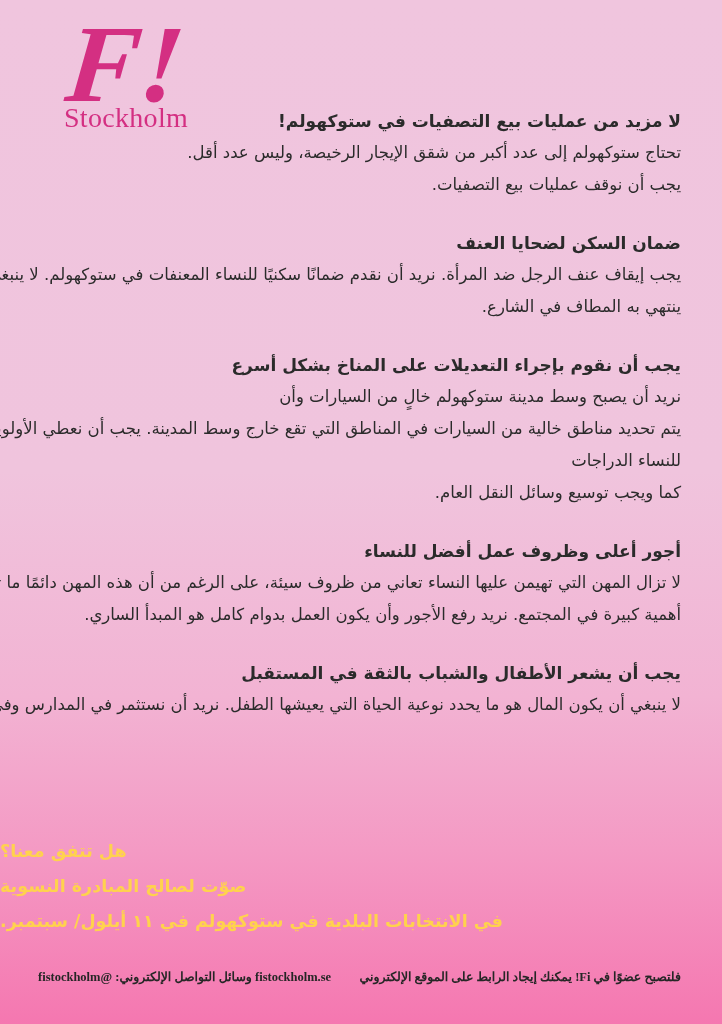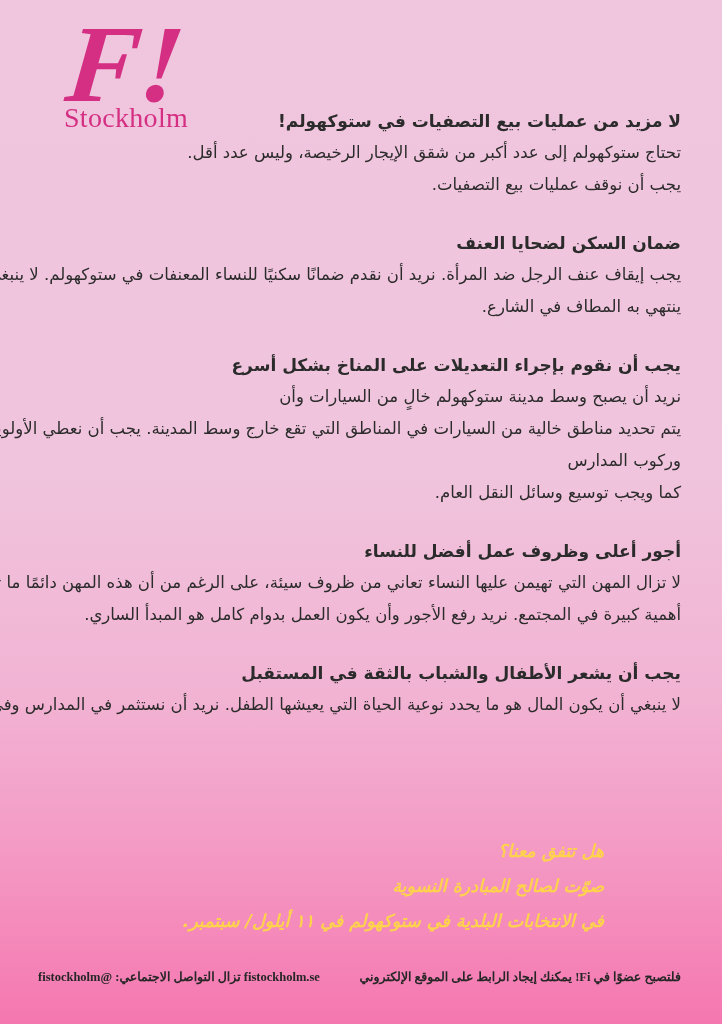--- a/index.html
+++ b/index.html
@@ -33,22 +33,22 @@
     direction:rtl; text-align:right;
     color:#2b2b2b;
   }
   .content section { margin:0 0 26px 0; }
   .h   { font-size:17px; font-weight:bold; line-height:32px; margin:0; white-space:nowrap; }
   .line{ font-size:16.5px; font-weight:400; line-height:32px; margin:0; white-space:nowrap;text-align:right; }
 
   
   .cta {
     position:absolute; top:834px; left:0; width:604px;
-    text-align:right; direction:rtl;
-    color:#ffd24d; font-weight:bold;font-style:italic;
+    text-align:left; direction:rtl;
+    color:#ffd24d; font-weight:bold;
   }
   .cta-line { font-size:17.5px; line-height:35px; margin:0; white-space:nowrap; }
 
   
   .foot {
     position:absolute; top:969px;
     direction:rtl;
     font-family:"Liberation Serif","DejaVu Serif",serif;
     font-weight:bold; font-size:12.5px; line-height:17px;
     color:#262626; white-space:nowrap;
@@ -77,21 +77,21 @@
     <section>
       <h2 class="h">ضمان السكن لضحايا العنف</h2>
       <p class="line">يجب إيقاف عنف الرجل ضد المرأة. نريد أن نقدم ضمانًا سكنيًا للنساء المعنفات في ستوكهولم. لا ينبغي لأحد أن</p>
       <p class="line">ينتهي به المطاف في الشارع.</p>
     </section>
 
     <section>
       <h2 class="h">يجب أن نقوم بإجراء التعديلات على المناخ بشكل أسرع</h2>
       <p class="line">نريد أن يصبح وسط مدينة ستوكهولم خالٍ من السيارات وأن</p>
       <p class="line">يتم تحديد مناطق خالية من السيارات في المناطق التي تقع خارج وسط المدينة. يجب أن نعطي الأولوية للمشي</p>
-      <p class="line">وركوب المدارس</p>
+      <p class="line">للنساء الدراجات</p>
       <p class="line">كما ويجب توسيع وسائل النقل العام.</p>
     </section>
 
     <section>
       <h2 class="h">أجور أعلى وظروف عمل أفضل للنساء</h2>
       <p class="line">لا تزال المهن التي تهيمن عليها النساء تعاني من ظروف سيئة، على الرغم من أن هذه المهن دائمًا ما تكون ذات</p>
       <p class="line">أهمية كبيرة في المجتمع. نريد رفع الأجور وأن يكون العمل بدوام كامل هو المبدأ الساري.</p>
     </section>
 
     <section>
@@ -101,17 +101,17 @@
 
   </main>
 
   <div class="cta">
     <p class="cta-line">هل تتفق معنا؟</p>
     <p class="cta-line">صوّت لصالح المبادرة النسوية</p>
     <p class="cta-line">في الانتخابات البلدية في ستوكهولم في ١١ أيلول/ سبتمبر.</p>
   </div>
 
   <footer>
-    <div class="foot foot-left">fistockholm.se تزال التواصل الاجتماعي: @fistockholm</div>
+    <div class="foot foot-left">fistockholm.se وسائل التواصل الإلكتروني: @fistockholm</div>
     <div class="foot foot-right">فلتصبح عضوًا في Fi! يمكنك إيجاد الرابط على الموقع الإلكتروني</div>
   </footer>
 
 </div>
 
 </body></html>

